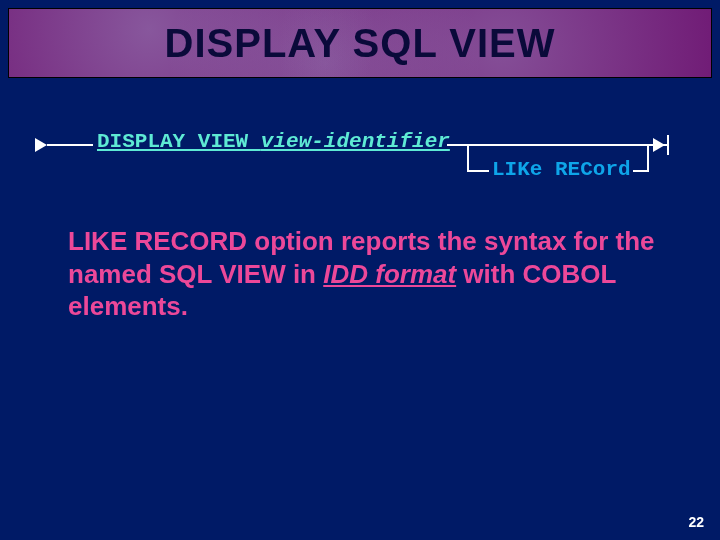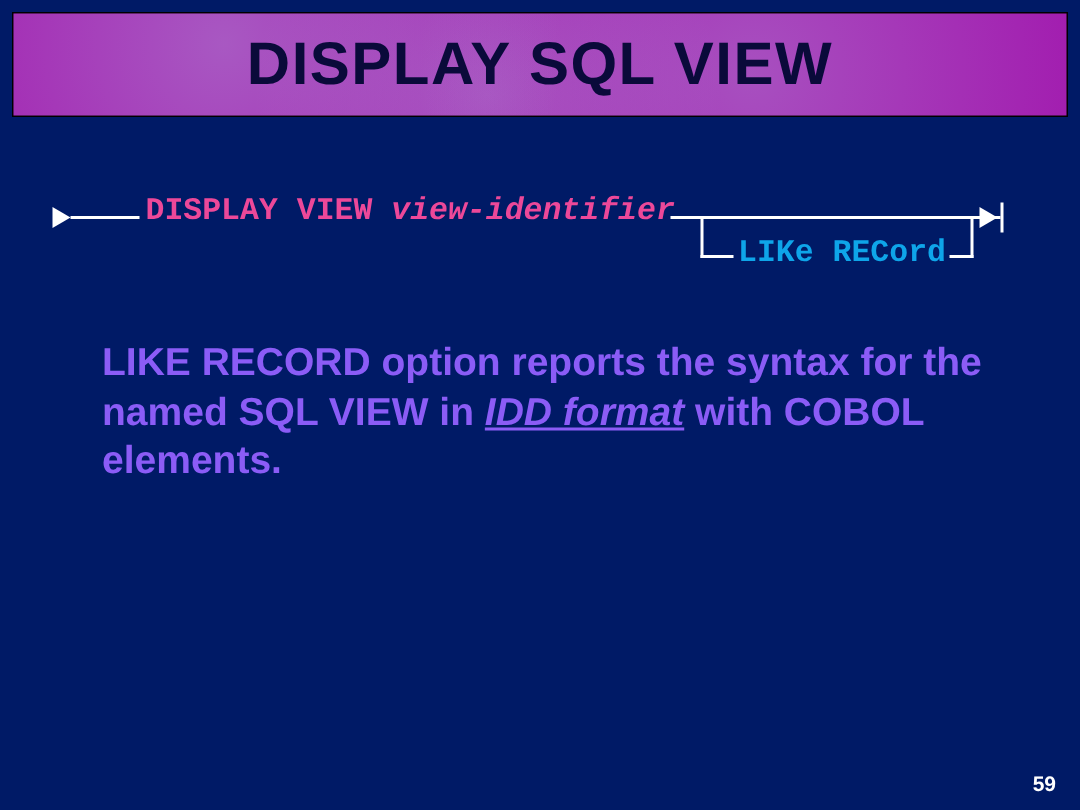--- a/index.html
+++ b/index.html
@@ -16,21 +16,21 @@
     height: 540px;
     background: #001a66;
     box-sizing: border-box;
   }
   .title-banner {
     position: absolute;
     top: 8px;
     left: 8px;
     right: 8px;
     height: 70px;
-    background: #a21caf;
+    background: #701a75;
     border: 1px solid #000;
     box-sizing: border-box;
     display: flex;
     align-items: center;
     justify-content: center;
   }
   .title-banner .inner {
     background-image:
       radial-gradient(circle at 20% 30%, rgba(180,200,230,0.35) 0%, rgba(180,200,230,0) 40%),
       radial-gradient(circle at 70% 60%, rgba(180,200,230,0.30) 0%, rgba(180,200,230,0) 45%),
@@ -69,25 +69,26 @@
     top: 19px;
     left: 12px;
     width: 46px;
     height: 2px;
     background: #fff;
   }
   .syntax-main {
     position: absolute;
     top: 5px;
     left: 62px;
-    color: #ec4899;
+    color: #5eead4;
     font-family: "Courier New", Courier, monospace;
     font-weight: 700;
     font-size: 21px;
     white-space: nowrap;
+    text-decoration: underline;
   }
   .syntax-main .ident {
     font-style: italic;
   }
   .rail-line-2 {
     position: absolute;
     top: 19px;
     left: 412px;
     width: 220px;
     height: 2px;
@@ -151,21 +152,21 @@
     left: 612px;
     width: 2px;
     height: 28px;
     background: #fff;
   }
   .body-text {
     position: absolute;
     top: 225px;
     left: 68px;
     right: 55px;
-    color: #8b5cf6;
+    color: #ec4899;
     font-size: 26px;
     font-weight: 700;
     line-height: 1.25;
   }
   .body-text .idd {
     text-decoration: underline;
     font-style: italic;
   }
   .page-num {
     position: absolute;
@@ -203,15 +204,15 @@
     <div class="opt-bottom-left"></div>
     <div class="syntax-opt">LIKe RECord</div>
     <div class="opt-bottom-right"></div>
     <div class="opt-drop-right"></div>
   </div>
 
   <div class="body-text">
     <span> LIKE RECORD option reports the syntax for the named SQL VIEW in </span><span class="idd">IDD format</span><span> with COBOL elements.</span>
   </div>
 
-  <div class="page-num">59</div>
+  <div class="page-num">22</div>
 
 </div>
 
 </body></html>

